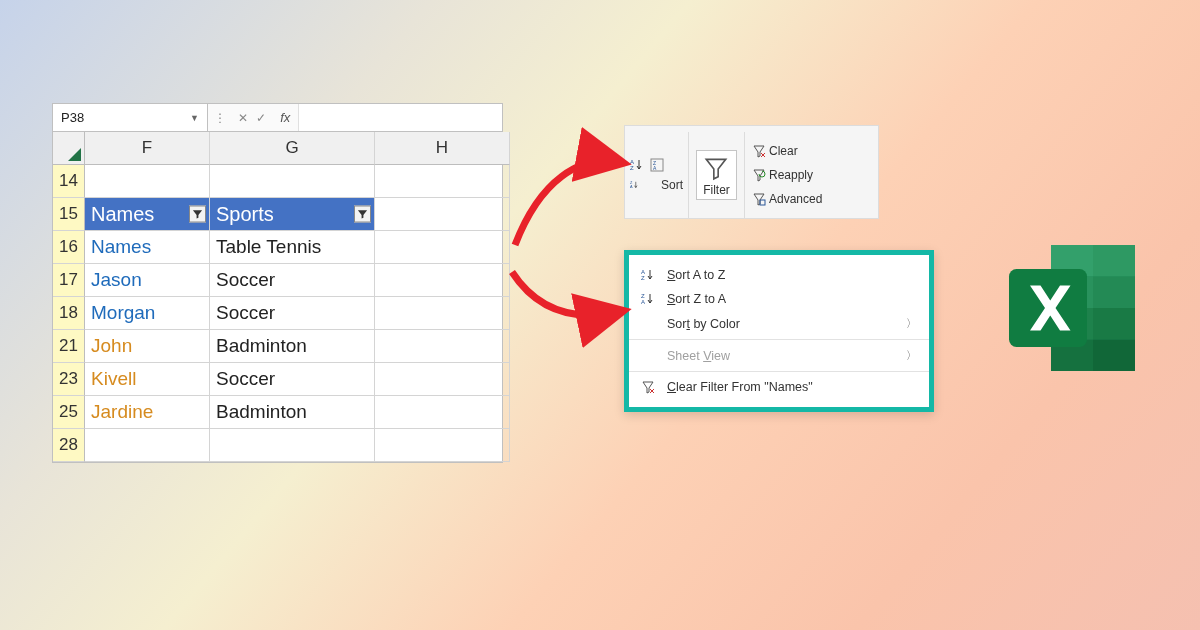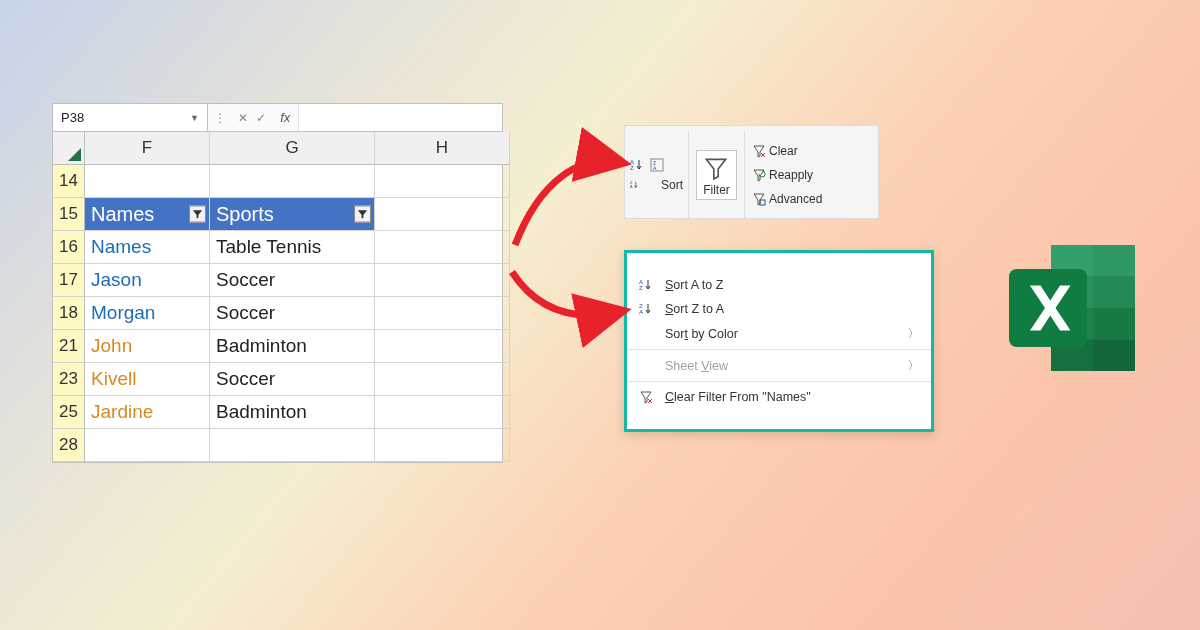--- a/index.html
+++ b/index.html
@@ -92,23 +92,23 @@
   .filter-big {
     background:#fff; border:1px solid #c5c5c5; padding:4px 6px 2px 6px;
     display:flex; flex-direction:column; align-items:center; gap:2px;
   }
   .funnel-lg { width:26px; height:26px; }
   .rg-col3 { gap:6px; }
 
   
   .ctx-menu {
     position:absolute; left:624px; top:250px;
-    width:310px; background:#fff; border:3px solid #14b8a6;
+    width:310px; background:#fff; border:5px solid #14b8a6;
     box-shadow:0 3px 10px rgba(0,0,0,.15);
-    font-size:12.5px; color:#333; padding:20px 0;
+    font-size:12.5px; color:#333; padding:8px 0;
   }
   .ctx-item {
     display:flex; align-items:center; gap:10px;
     padding:5px 12px 5px 10px; position:relative;
   }
   .ctx-item.disabled { color:#a0a0a0; }
   .ctx-icon { width:18px; display:flex; justify-content:center; }
   .ctx-sub { margin-left:auto; color:#666; font-size:11px; }
   .ctx-sep { height:1px; background:#e2e2e2; margin:3px 0; }
   .underline-first::first-letter { text-decoration: underline; }

